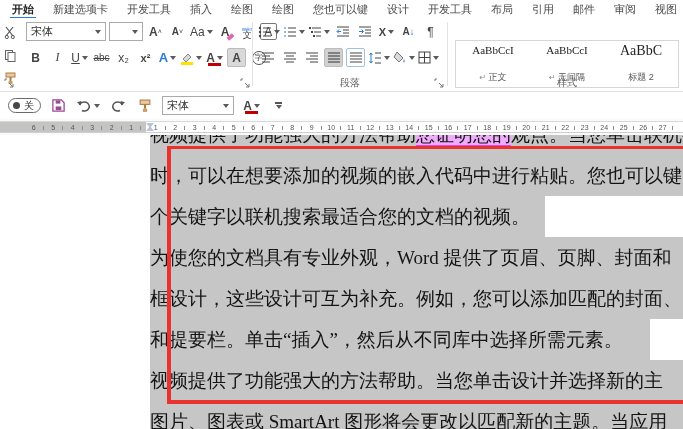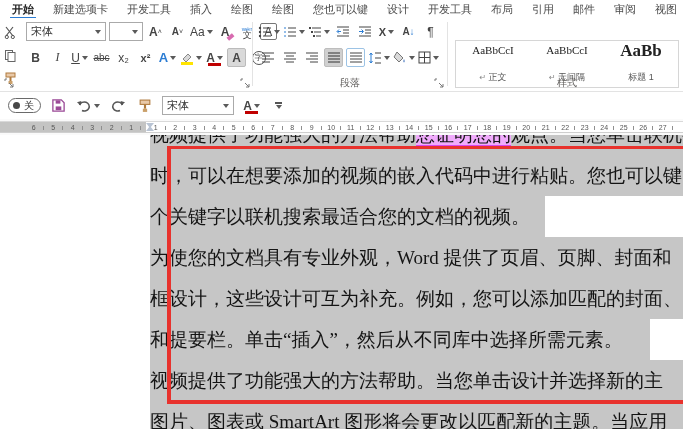--- a/index.html
+++ b/index.html
@@ -331,25 +331,25 @@
       <div class="style-card body">
         <span class="sample">AaBbCcI</span>
         <span class="sname"><i class="rm">↵</i> <span>正文</span></span>
       </div>
 
       <div class="style-card body">
         <span class="sample">AaBbCcI</span>
         <span class="sname"><i class="rm">↵</i> <span>无间隔</span></span>
       </div>
 
-      <div class="style-card h1">
-        <span class="sample">AaBb</span>
-        <span class="sname"><i class="rm"></i> <span>标题 1</span></span>
-      </div>
-
+
+      <div class="style-card h2">
+        <span class="sample">AaBbC</span>
+        <span class="sname"><i class="rm"></i> <span>标题 2</span></span>
+      </div>
     </div>
 
   <div class="grp-label" style="left:300px;">段落</div>
   <div class="grp-label" style="left:517px;">样式</div>
   <span class="launcher" style="left:240px;">
     <svg class="icon" width="10" height="10" viewBox="0 0 10 10">
         <path d="M1 3 V1 H3 M5 5 L9 9 M9 6 V9 H6" stroke="#777" fill="none"></path>
       </svg>
     </span>
   <span class="launcher" style="left:434px;">

